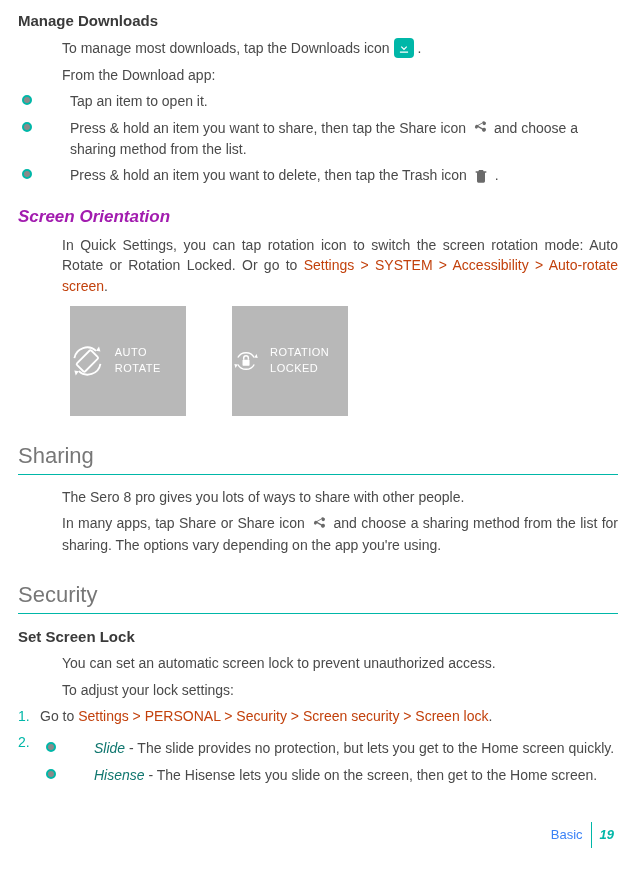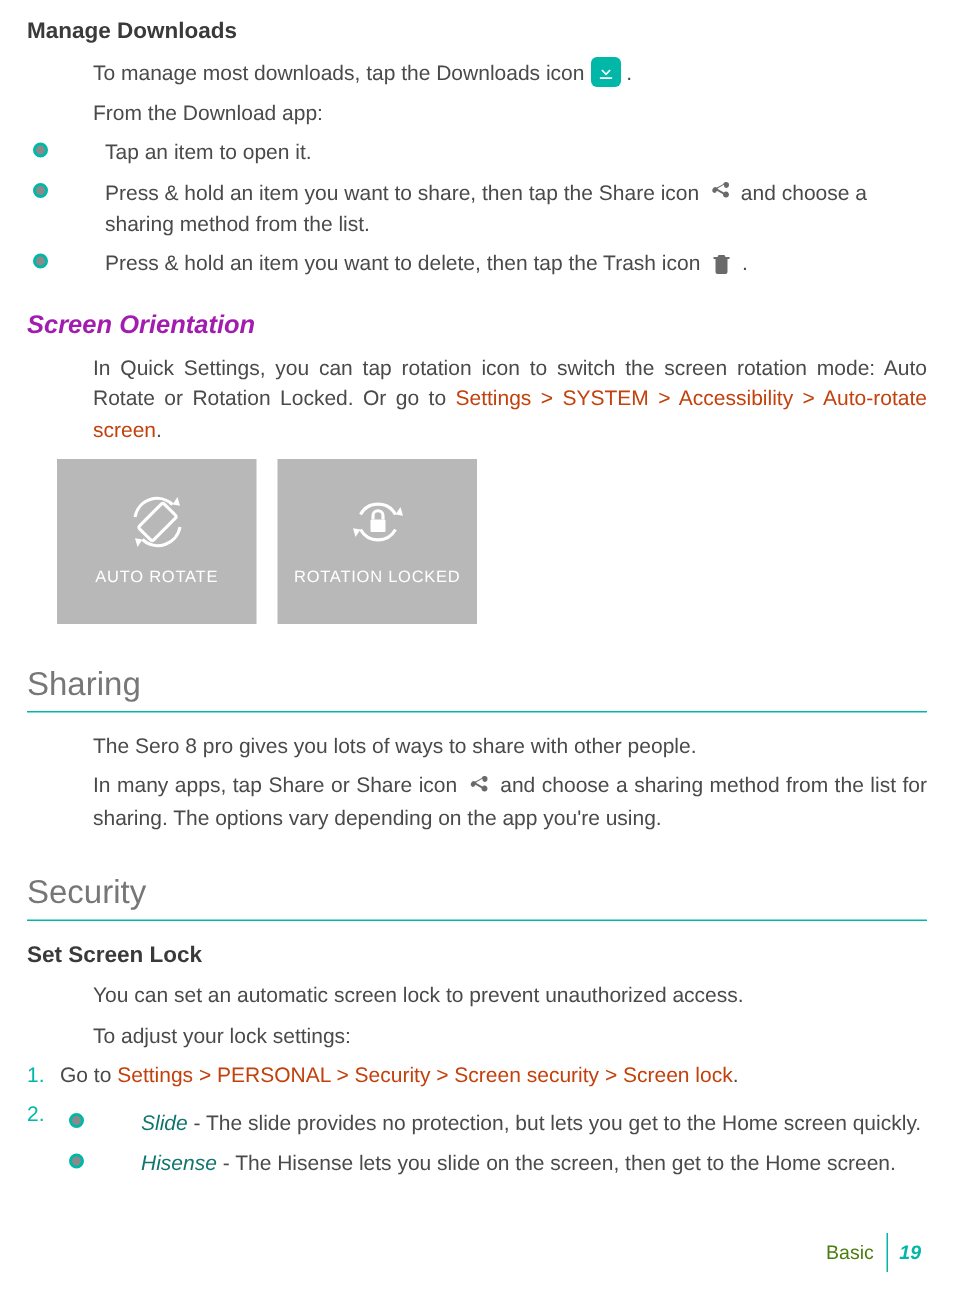--- a/index.html
+++ b/index.html
@@ -58,30 +58,31 @@
     font-weight: 600;
     margin: 18px 0 6px 0;
   }
   .teal-link { color: #c2410c; }
   .icon-blocks {
     display: flex;
     gap: 14px;
     margin: 10px 0 8px 20px;
   }
   .icon-tile {
-    width: 133px; height: 110px;
+    width: 116px; height: 110px;
     background: #b8b8b8;
     color: #fff;
     display: flex;
-    flex-direction: column;
+    flex-direction: row;
     align-items: center;
     justify-content: center;
     gap: 10px;
     font-size: 11px;
     letter-spacing: 0.5px;
+    margin-left: 32px;
   }
   .icon-tile svg { width: 40px; height: 40px; }
   .h-major {
     color: #777;
     font-size: 22px;
     font-weight: 400;
     margin-top: 24px;
     padding-bottom: 2px;
   }
   .rule {
@@ -100,21 +101,21 @@
   .sub-bullet .bullet-item { margin-bottom: 6px; }
   .italic-lbl { font-style: italic; color: #0f766e; }
   .footer {
     position: absolute;
     bottom: 24px;
     right: 22px;
     display: flex;
     align-items: center;
     font-size: 13px;
   }
-  .footer-label { color: #4d7c0f; padding-right: 8px; }
+  .footer-label { color: #3b82f6; padding-right: 8px; }
   .footer-sep { width: 1px; height: 26px; background: #00b7a8; }
   .footer-num { color: #00b7a8; padding-left: 8px; font-weight: 600; font-style: italic; }
 </style>
 </head>
 <body>
 
 <div class="h-sub">Manage Downloads</div>
 
 <p class="para">
   <span>To manage most downloads, tap the Downloads icon </span>

